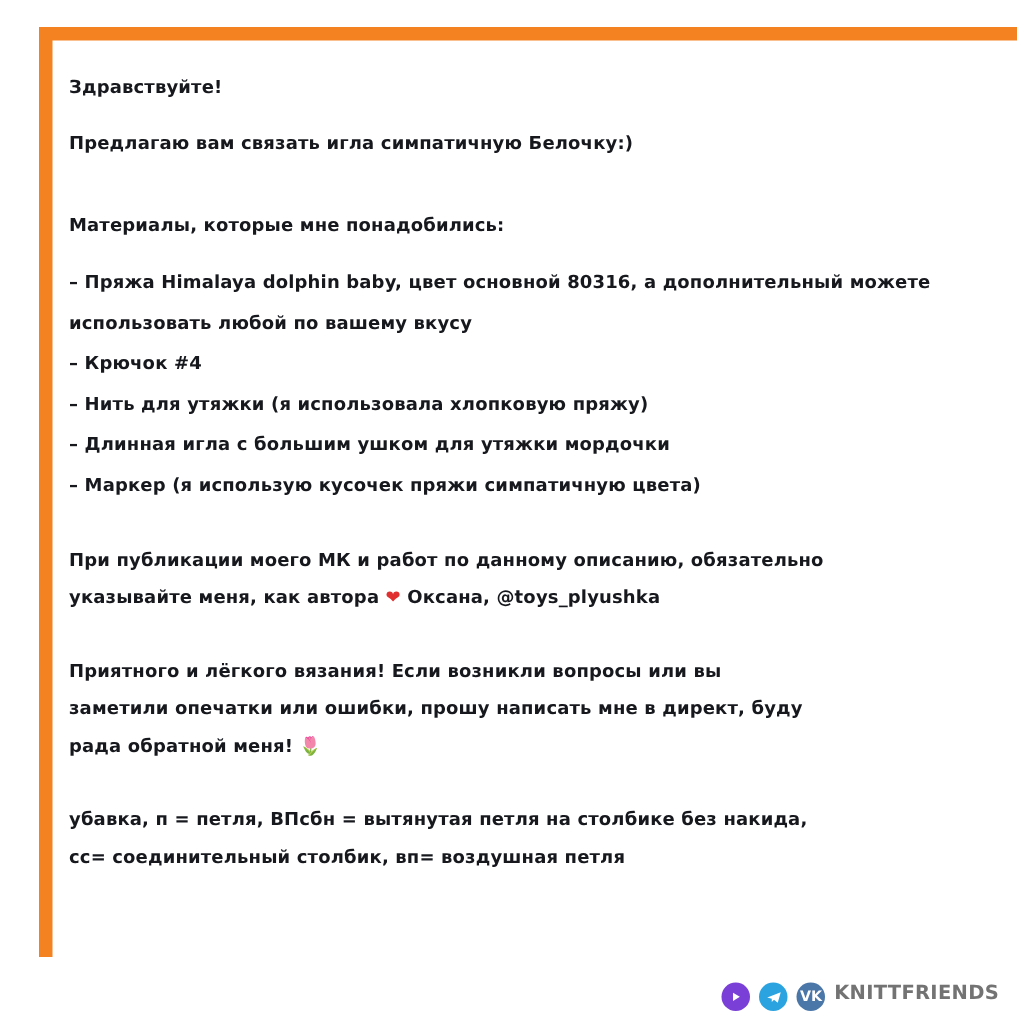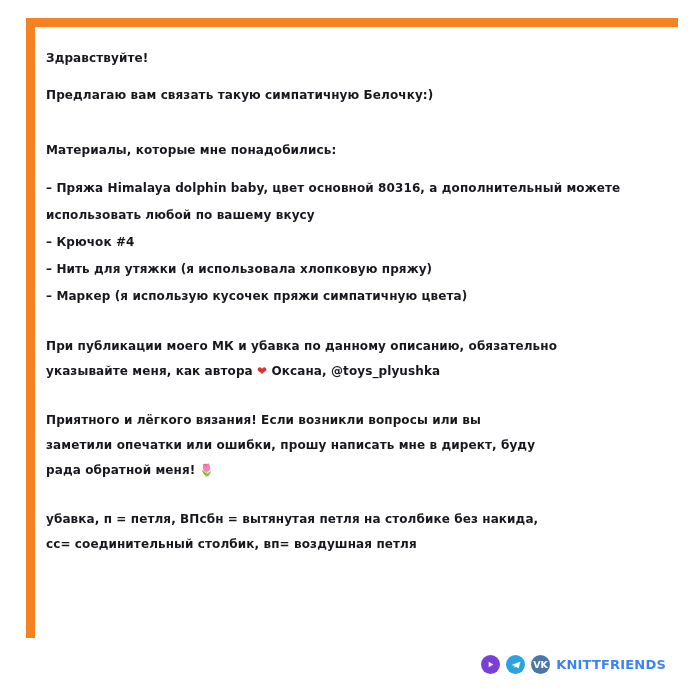--- a/index.html
+++ b/index.html
@@ -60,75 +60,75 @@
     font-family: "DejaVu Sans", sans-serif;
   }
   .heart { color: #e03030; }
   .tulip { color: #d23f6b; }
   
   .footer {
     position: absolute;
     right: 24px;
     bottom: 16px;
     display: flex;
-    align-items: center;
     gap: 6px;
   }
   .badge {
     width: 19px;
     height: 19px;
     border-radius: 50%;
     display: inline-flex;
     align-items: center;
     justify-content: center;
     color: #fff;
     font-size: 11px;
     font-weight: bold;
   }
   .badge-yt { background: #7a3fd6; }
   .badge-tg { background: #2aa3e0; }
   .badge-vk { background: #4a76a8; font-size: 9.5px; }
   .footer-text {
     font-size: 13px;
     font-weight: bold;
-    color: #3b82f6;
+    color: #737373;
     letter-spacing: 0.2px;
   }
   .badge svg { display: block; }
 </style>
 </head>
 <body>
 
 <div class="page">
 
   <div class="frame-top"></div>
   <div class="frame-left"></div>
 
   <div class="content">
 
     <div class="line bold">Здравствуйте!</div>
     <div class="spacer-sm"></div>
-    <div class="line bold">Предлагаю вам связать такую симпатичную Белочку:)</div>
+    <div class="line bold">Предлагаю вам связать игла симпатичную Белочку:)</div>
 
     <div class="spacer-lg"></div>
 
     <div class="line bold">Материалы, которые мне понадобились:</div>
 
     <div class="spacer-sm"></div>
 
     <div class="bullet-block">
       <div class="line bold">– Пряжа Himalaya dolphin baby, цвет основной 80316, а дополнительный можете использовать любой по вашему вкусу</div>
       <div class="line bold">– Крючок #4</div>
       <div class="line bold">– Нить для утяжки (я использовала хлопковую пряжу)</div>
+      <div class="line bold">– Длинная игла с большим ушком для утяжки мордочки</div>
       <div class="line bold">– Маркер (я использую кусочек пряжи симпатичную цвета)</div>
     </div>
 
     <div class="spacer-md"></div>
 
-    <div class="line bold">При публикации моего МК и убавка по данному описанию, обязательно</div>
+    <div class="line bold">При публикации моего МК и работ по данному описанию, обязательно</div>
     <div class="line bold"><span>указывайте меня, как автора </span><span class="emoji heart">❤</span><span> Оксана, @toys_plyushka</span></div>
 
     <div class="spacer-md"></div>
 
     <div class="line bold">Приятного и лёгкого вязания! Если возникли вопросы или вы</div>
     <div class="line bold">заметили опечатки или ошибки, прошу написать мне в директ, буду</div>
     <div class="line bold"><span>рада обратной меня! </span><span class="emoji tulip">🌷</span></div>
 
     <div class="spacer-md"></div>
 

